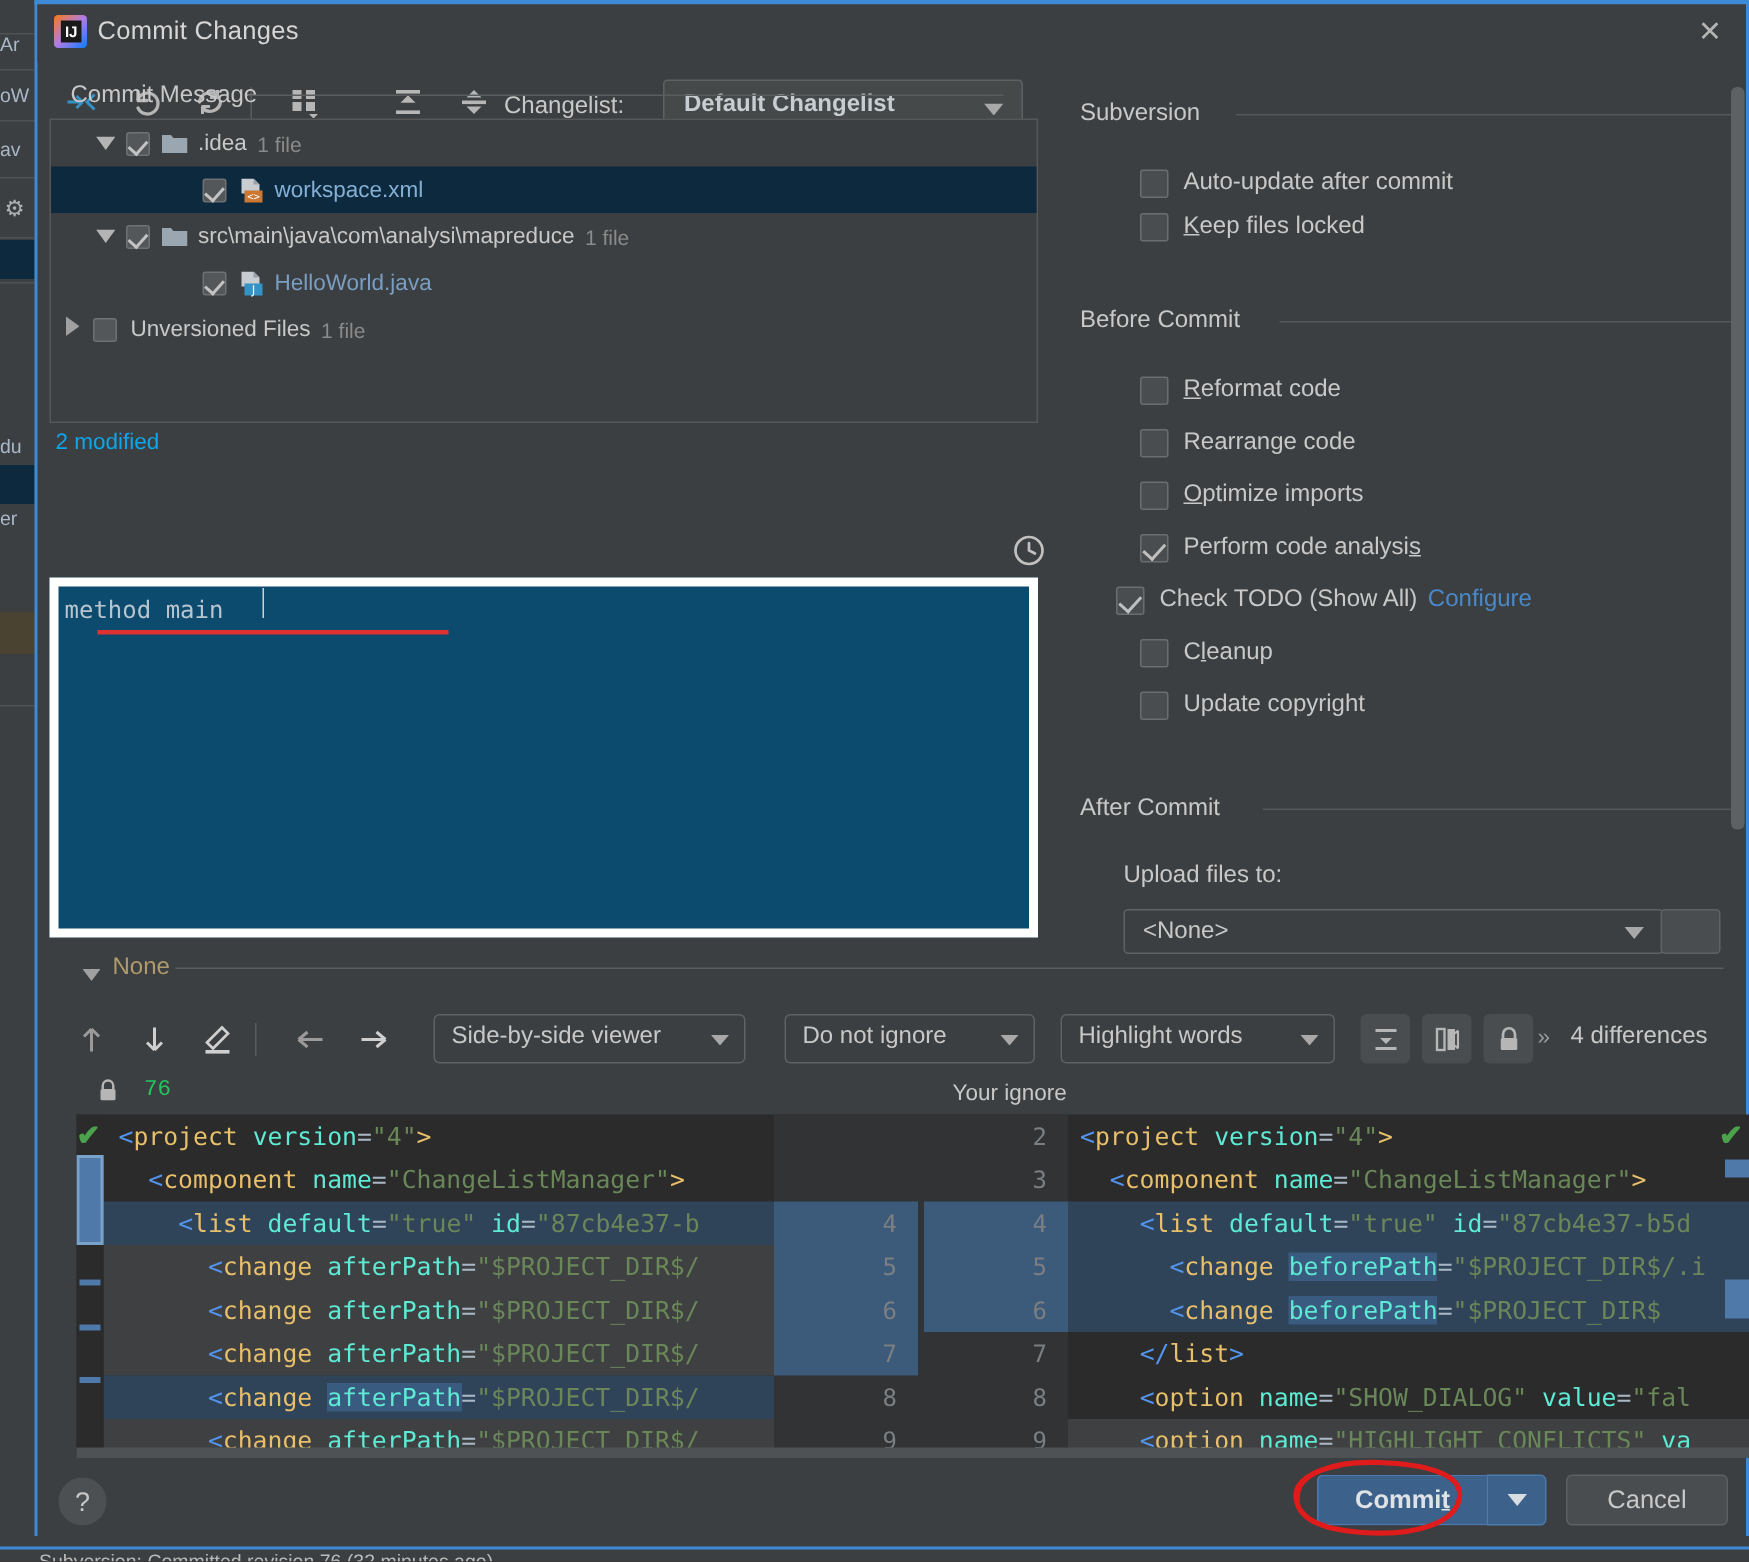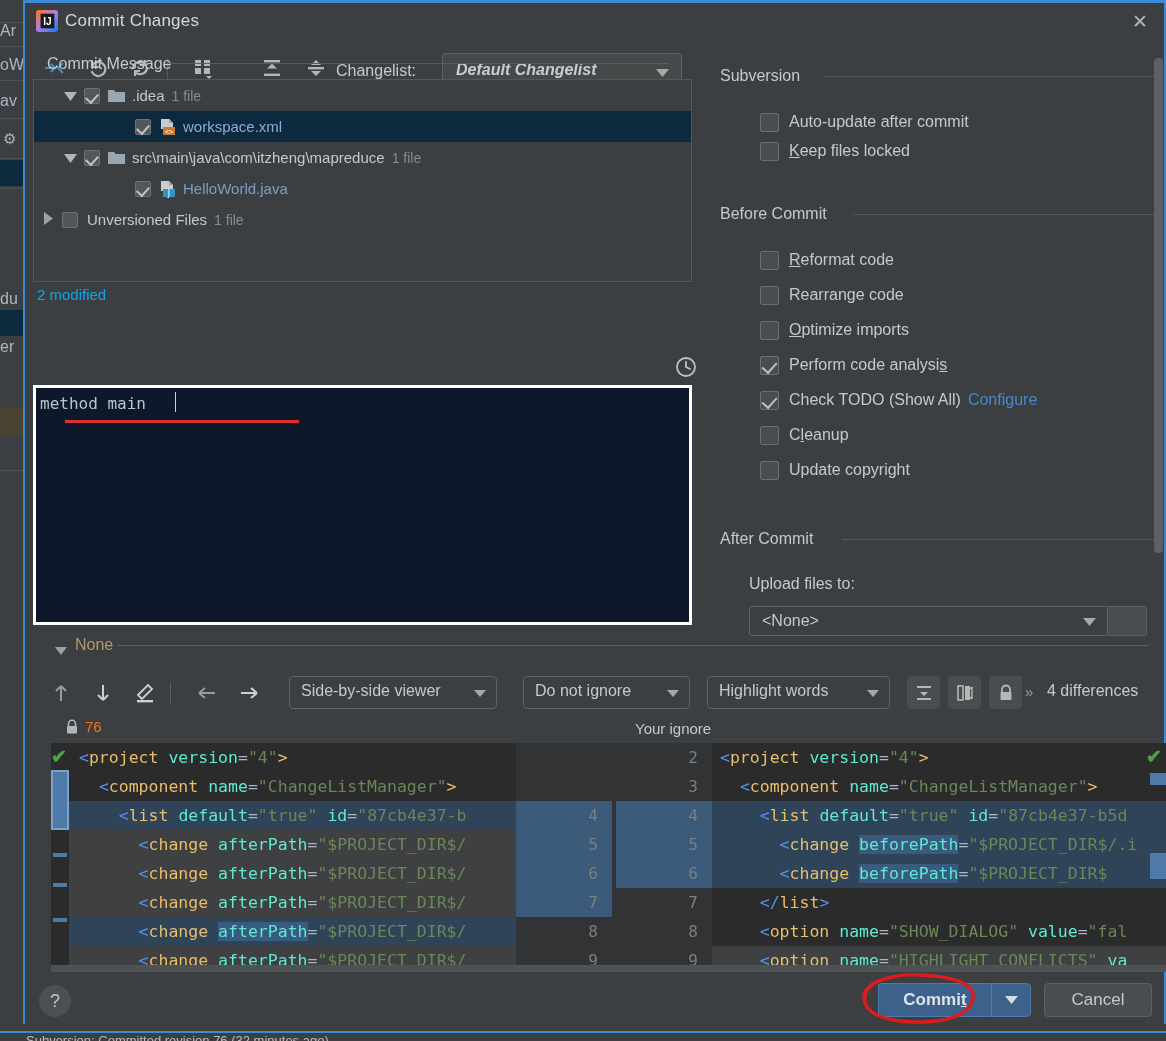--- a/index.html
+++ b/index.html
@@ -6,21 +6,21 @@
   html, body {
     width: 1166px; height: 1041px;
     background: #3c3f41;
     font-family: "Liberation Sans", sans-serif;
     overflow: hidden;
   }
   #root { position: relative; width: 1166px; height: 1041px; background: #2b2b2b; }
 
   
   .bg-strip { position: absolute; left: 0; top: 0; width: 24px; height: 1041px; background: #3c3f41; overflow: hidden; }
-  .bg-frag { position: absolute; left: 0; color: #a9b7c6; font-size: 16px; white-space: nowrap; }
+  .bg-frag { position: absolute; left: 0; color: #a9b7c6; font-size: 13px; white-space: nowrap; }
   .bg-line { position: absolute; left: 0; width: 24px; height: 1px; background: #4e5254; }
   .bg-sel  { position: absolute; left: 0; width: 24px; background: #0d293e; }
   .bg-gold { position: absolute; left: 0; width: 24px; background: #4b4331; }
 
   
   .status-strip {
     position: absolute; left: 0; bottom: 0; width: 1166px; height: 26px;
     background: #3c3f41; overflow: hidden;
   }
   .status-text {
@@ -52,21 +52,21 @@
   .tb-icon {
     position: absolute; top: 8px; width: 34px; height: 34px;
     display: flex; align-items: center; justify-content: center; cursor: pointer;
   }
   .tb-sep { position: absolute; top: 15px; width: 1px; height: 22px; background: #5a5c5e; }
   .cl-label { position: absolute; left: 311px; top: 19px; font-size: 16px; color: #c8c8c8; }
   .cl-combo {
     position: absolute; left: 417px; top: 10px; width: 240px; height: 36px;
     background: #45494a; border: 1px solid #5e6264; border-radius: 3px; cursor: pointer;
   }
-  .cl-combo .val { position: absolute; left: 13px; top: 7px; font-size: 16px; font-weight: bold; color: #c8cdd1; font-style: italic; }
+  .cl-combo .val { position: absolute; left: 13px; top: 7px; font-size: 16px; font-weight: bold; color: #c8cdd1; }
   .cl-combo .arw { position: absolute; right: 12px; top: 15px; }
 
   
   .tree {
     position: absolute; left: 8px; top: 76px; width: 659px; height: 203px;
     background: #3c3f41; border: 1px solid #555759;
   }
   .row { position: relative; height: 31px; display: flex; align-items: center; }
   .row.sel { background: #0d293e; }
   .cb {
@@ -82,21 +82,21 @@
   .lbl.file.sel { color: #85b0d6; }
   .sub { font-size: 14px; color: #8a8a8a; margin-left: 7px; white-space: nowrap; }
   .ficon { width: 17px; height: 16px; margin-left: 8px; position: relative; flex: 0 0 auto; }
 
   .modified { position: absolute; left: 12px; top: 283px; font-size: 15px; color: #0ea5e9; }
   .cm-title { position: absolute; left: 22px; top: 52px; font-size: 16px; color: #c8c8c8; }
   .sep-line { position: absolute; height: 1px; background: #5a5c5e; }
   .clock { position: absolute; left: 650px; top: 353px; width: 22px; height: 22px; cursor: pointer; }
   .cm-box {
     position: absolute; left: 8px; top: 382px; width: 659px; height: 240px;
-    background: #0f172a; border: 3px solid #ffffff;
+    background: #0c4a6e; border: 6px solid #ffffff;
   }
   .cm-text {
     position: absolute; left: 4px; top: 6px;
     font-family: "DejaVu Sans Mono", monospace; font-size: 16px; color: #b8c5cf;
     white-space: pre;
   }
   .caret { position: absolute; left: 150px; top: 389px; width: 1px; height: 20px; background: #d0d0d0; }
   .redline { position: absolute; left: 40px; top: 417px; width: 234px; height: 3px; background: #e03030; }
 
   
@@ -137,21 +137,21 @@
   .dt-combo .val { position: absolute; left: 11px; top: 5px; font-size: 16px; color: #c8c8c8; white-space: nowrap; }
   .dt-combo .arw { position: absolute; right: 10px; top: 13px; }
   .dt-btn {
     position: absolute; top: 5px; width: 33px; height: 33px;
     background: #4a4d4f; border-radius: 4px; display:flex; align-items:center; justify-content:center; cursor: pointer;
   }
   .chev { position: absolute; left: 1000px; top: 680px; color: #9a9a9a; font-size: 15px; }
   .diffcount { position: absolute; left: 1022px; top: 679px; font-size: 16px; color: #c8c8c8; }
 
   .lock-row { position: absolute; left: 40px; top: 715px; display:flex; align-items:center; }
-  .lock-num { font-size: 15px; color: #f97316; margin-left: 6px; }
+  .lock-num { font-size: 15px; color: #22c55e; margin-left: 17px; font-family: Liberation Mono, monospace; }
   .yourver { position: absolute; left: 610px; top: 717px; font-size: 15px; color: #c8c8c8; }
 
   
   .diff-area { position: absolute; left: 26px; top: 740px; width: 1117px; height: 228px; background: #2b2b2b; overflow: hidden; }
   .pane { position: absolute; top: 0; height: 228px; overflow: hidden; }
   .pane-l { left: 0; width: 465px; }
   .pane-gut { left: 465px; width: 196px; background: #313335; }
   .pane-r { left: 661px; width: 456px; }
   .code-line {
     position: absolute; height: 29px; line-height: 29px;
@@ -338,21 +338,21 @@
       <div class="row">
         <span style="margin-left:30px"><svg width="13" height="9" viewBox="0 0 13 9">
               <path d="M0 0 l6.5 9 L13 0 z" fill="#b4b4b4"></path>
             </svg></span>
         <span class="cb on" style="margin-left:7px"></span>
         <span class="ficon">
           <svg width="17" height="16" viewBox="0 0 17 16">
               <path d="M0 2 h6 l1.6 2 H17 v10 H0 z" fill="#9aa7b0"></path>
             </svg>
         </span>
-        <span class="lbl">src\main\java\com\itzheng\mapreduce</span>
+        <span class="lbl">src\main\java\com\analysi\mapreduce</span>
         <span class="sub">1 file</span>
       </div>
 
       <div class="row">
         <span class="cb on" style="margin-left:101px"></span>
         <span class="ficon">
           <svg width="17" height="17" viewBox="0 0 17 17">
               <path d="M2 0 h8 l4 4 v6 H2 z" fill="#c9ccd0"></path>
               <path d="M10 0 v4 h4 z" fill="#9aa0a6"></path>
               <rect x="4" y="8" width="12" height="8" fill="#3592c4"></rect>
@@ -410,21 +410,21 @@
         <span class="opt-lbl">Rearran<u>g</u>e code</span>
       </div>
       <div class="opt-row" style="left:40px; top:264px">
         <span class="cb-lg"></span>
         <span class="opt-lbl"><u>O</u>ptimize imports</span>
       </div>
       <div class="opt-row" style="left:40px; top:299px">
         <span class="cb-lg on"></span>
         <span class="opt-lbl">Perform code analysi<u>s</u></span>
       </div>
-      <div class="opt-row" style="left:40px; top:334px">
+      <div class="opt-row" style="left:24px; top:334px">
         <span class="cb-lg on"></span>
         <span class="opt-lbl">Check TODO (Show All)</span>
         <span class="link">Configure</span>
       </div>
       <div class="opt-row" style="left:40px; top:369px">
         <span class="cb-lg"></span>
         <span class="opt-lbl">C<u>l</u>eanup</span>
       </div>
       <div class="opt-row" style="left:40px; top:404px">
         <span class="cb-lg"></span>

